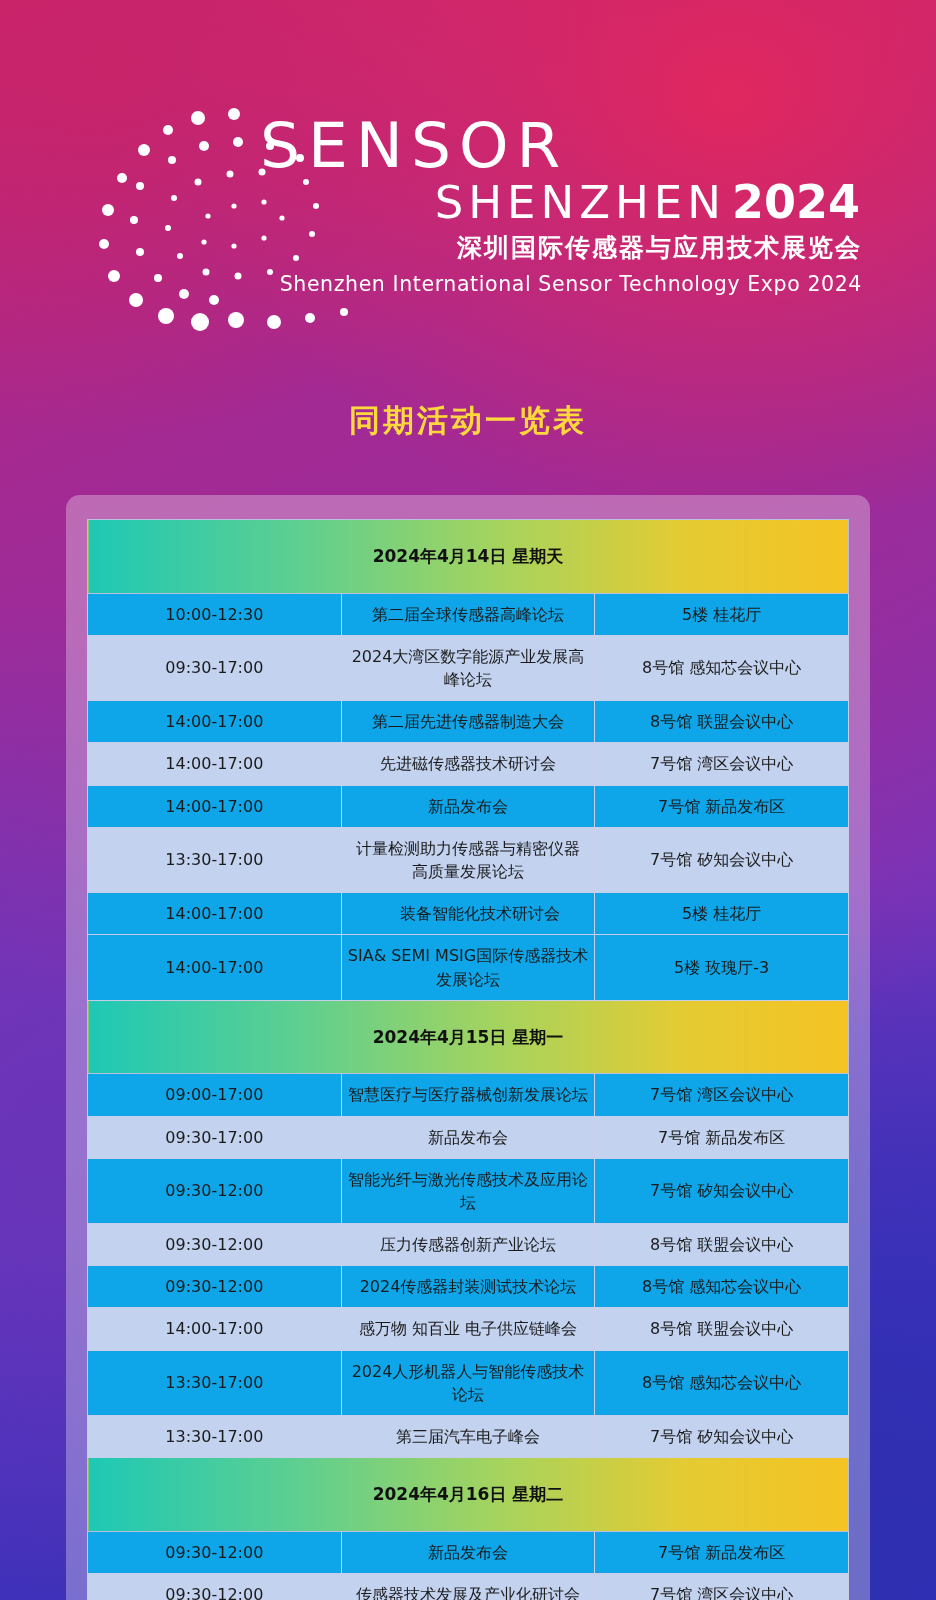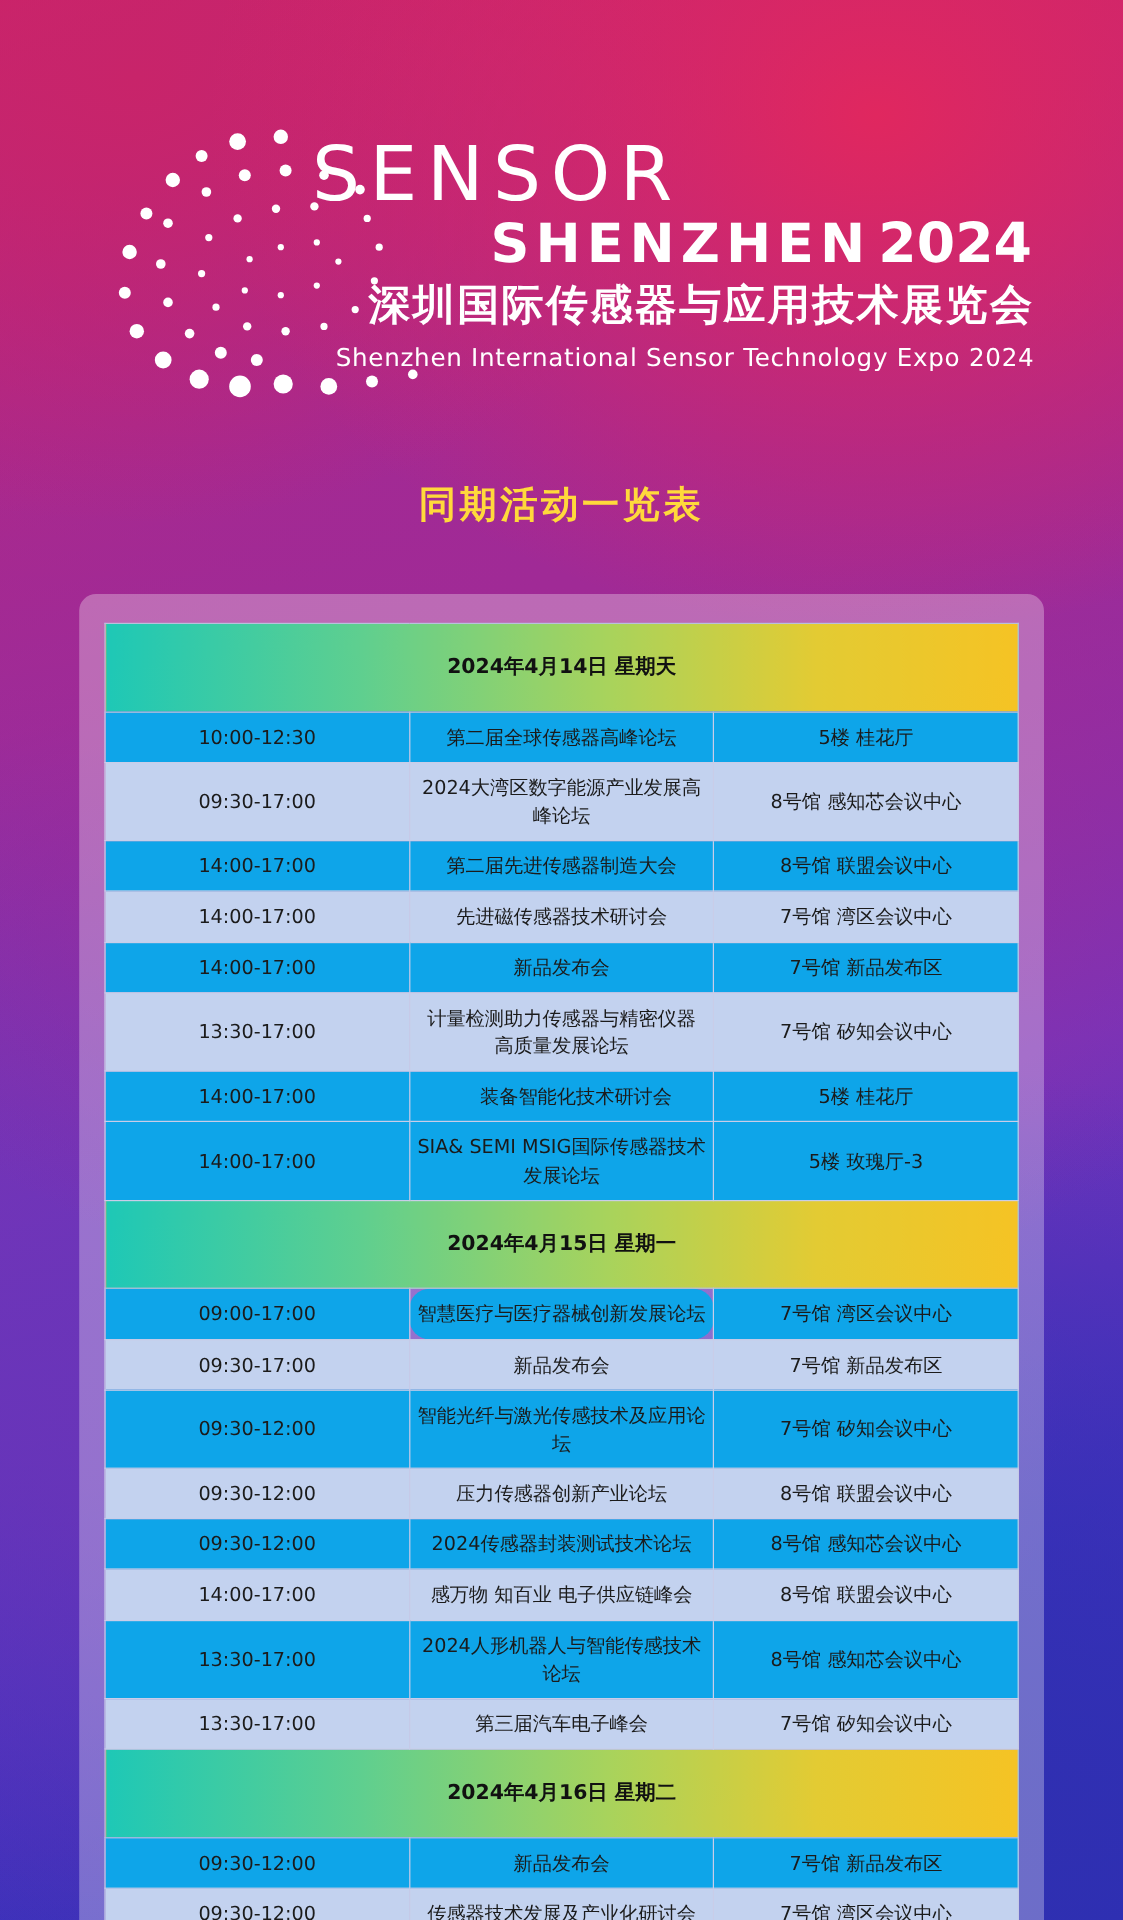--- a/index.html
+++ b/index.html
@@ -57,34 +57,33 @@
     justify-content: flex-end;
     padding-right: 6px;
     margin-top: 2px;
   }
   .logo-shenzhen {
     font-family: "DejaVu Sans", sans-serif;
     font-size: 45px;
     letter-spacing: 5px;
     color: #ffffff;
     line-height: 1;
-    font-weight: bold;
   }
   .logo-year {
     font-family: "DejaVu Sans", sans-serif;
     font-size: 46px;
     font-weight: bold;
     color: #ffffff;
     letter-spacing: 0px;
     margin-left: 6px;
     line-height: 1;
   }
   .logo-cn {
     text-align: right;
-    font-size: 35px;
+    font-size: 25px;
     font-weight: bold;
     letter-spacing: 2px;
     color: #ffffff;
     margin-top: 6px;
     padding-right: 4px;
     font-family: "DejaVu Sans", sans-serif;
   }
   .logo-en {
     text-align: right;
     font-size: 20.5px;
@@ -263,21 +262,21 @@
         <tr class="row-white">
           <td class="col-time">14:00-17:00</td>
           <td class="col-name" style="white-space: pre-line;">SIA&amp; SEMI MSIG国际传感器技术发展论坛</td>
           <td class="col-venue">5楼 玫瑰厅-3</td>
         </tr>
         <tr class="day-row">
           <td colspan="3">2024年4月15日 星期一</td>
         </tr>
         <tr class="row-white">
           <td class="col-time">09:00-17:00</td>
-          <td class="col-name" style="white-space: pre-line; border-radius: 17px;">智慧医疗与医疗器械创新发展论坛</td>
+          <td class="col-name" style="white-space: pre-line;">智慧医疗与医疗器械创新发展论坛</td>
           <td class="col-venue">7号馆 湾区会议中心</td>
         </tr>
         <tr class="row-blue">
           <td class="col-time">09:30-17:00</td>
           <td class="col-name" style="white-space: pre-line;">新品发布会</td>
           <td class="col-venue">7号馆 新品发布区</td>
         </tr>
         <tr class="row-white">
           <td class="col-time">09:30-12:00</td>
           <td class="col-name" style="white-space: pre-line;">智能光纤与激光传感技术及应用论坛</td>

